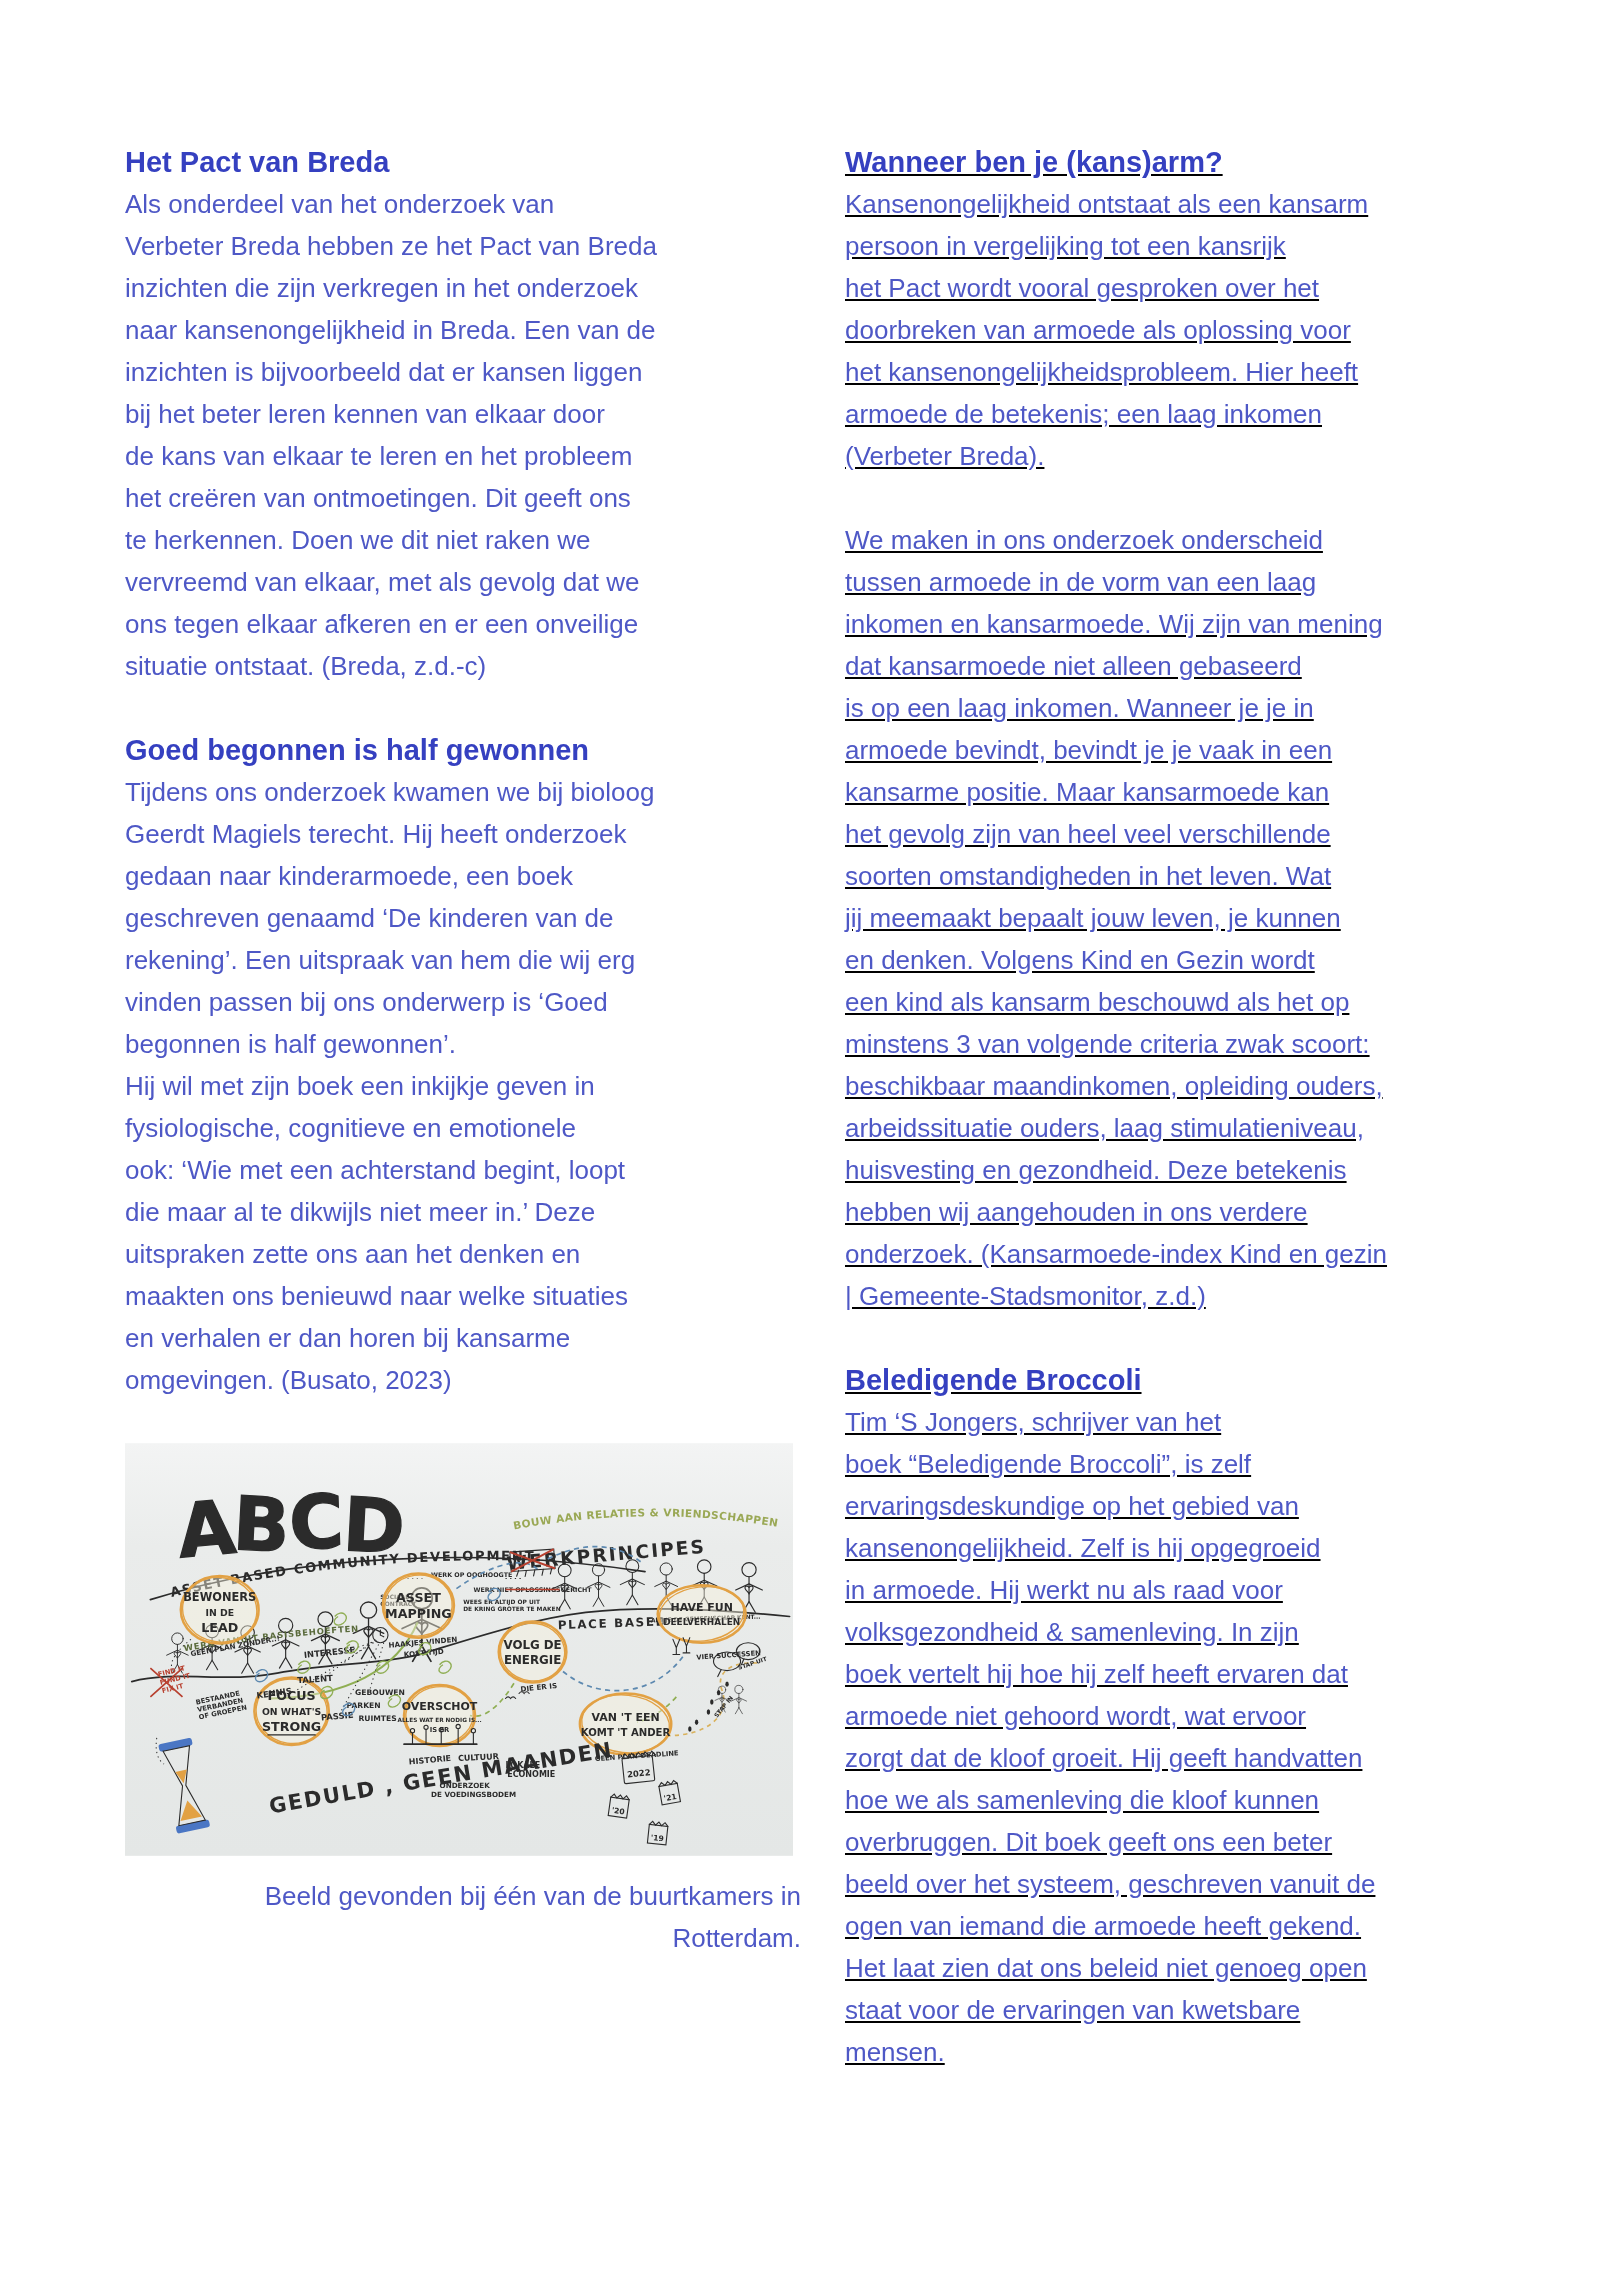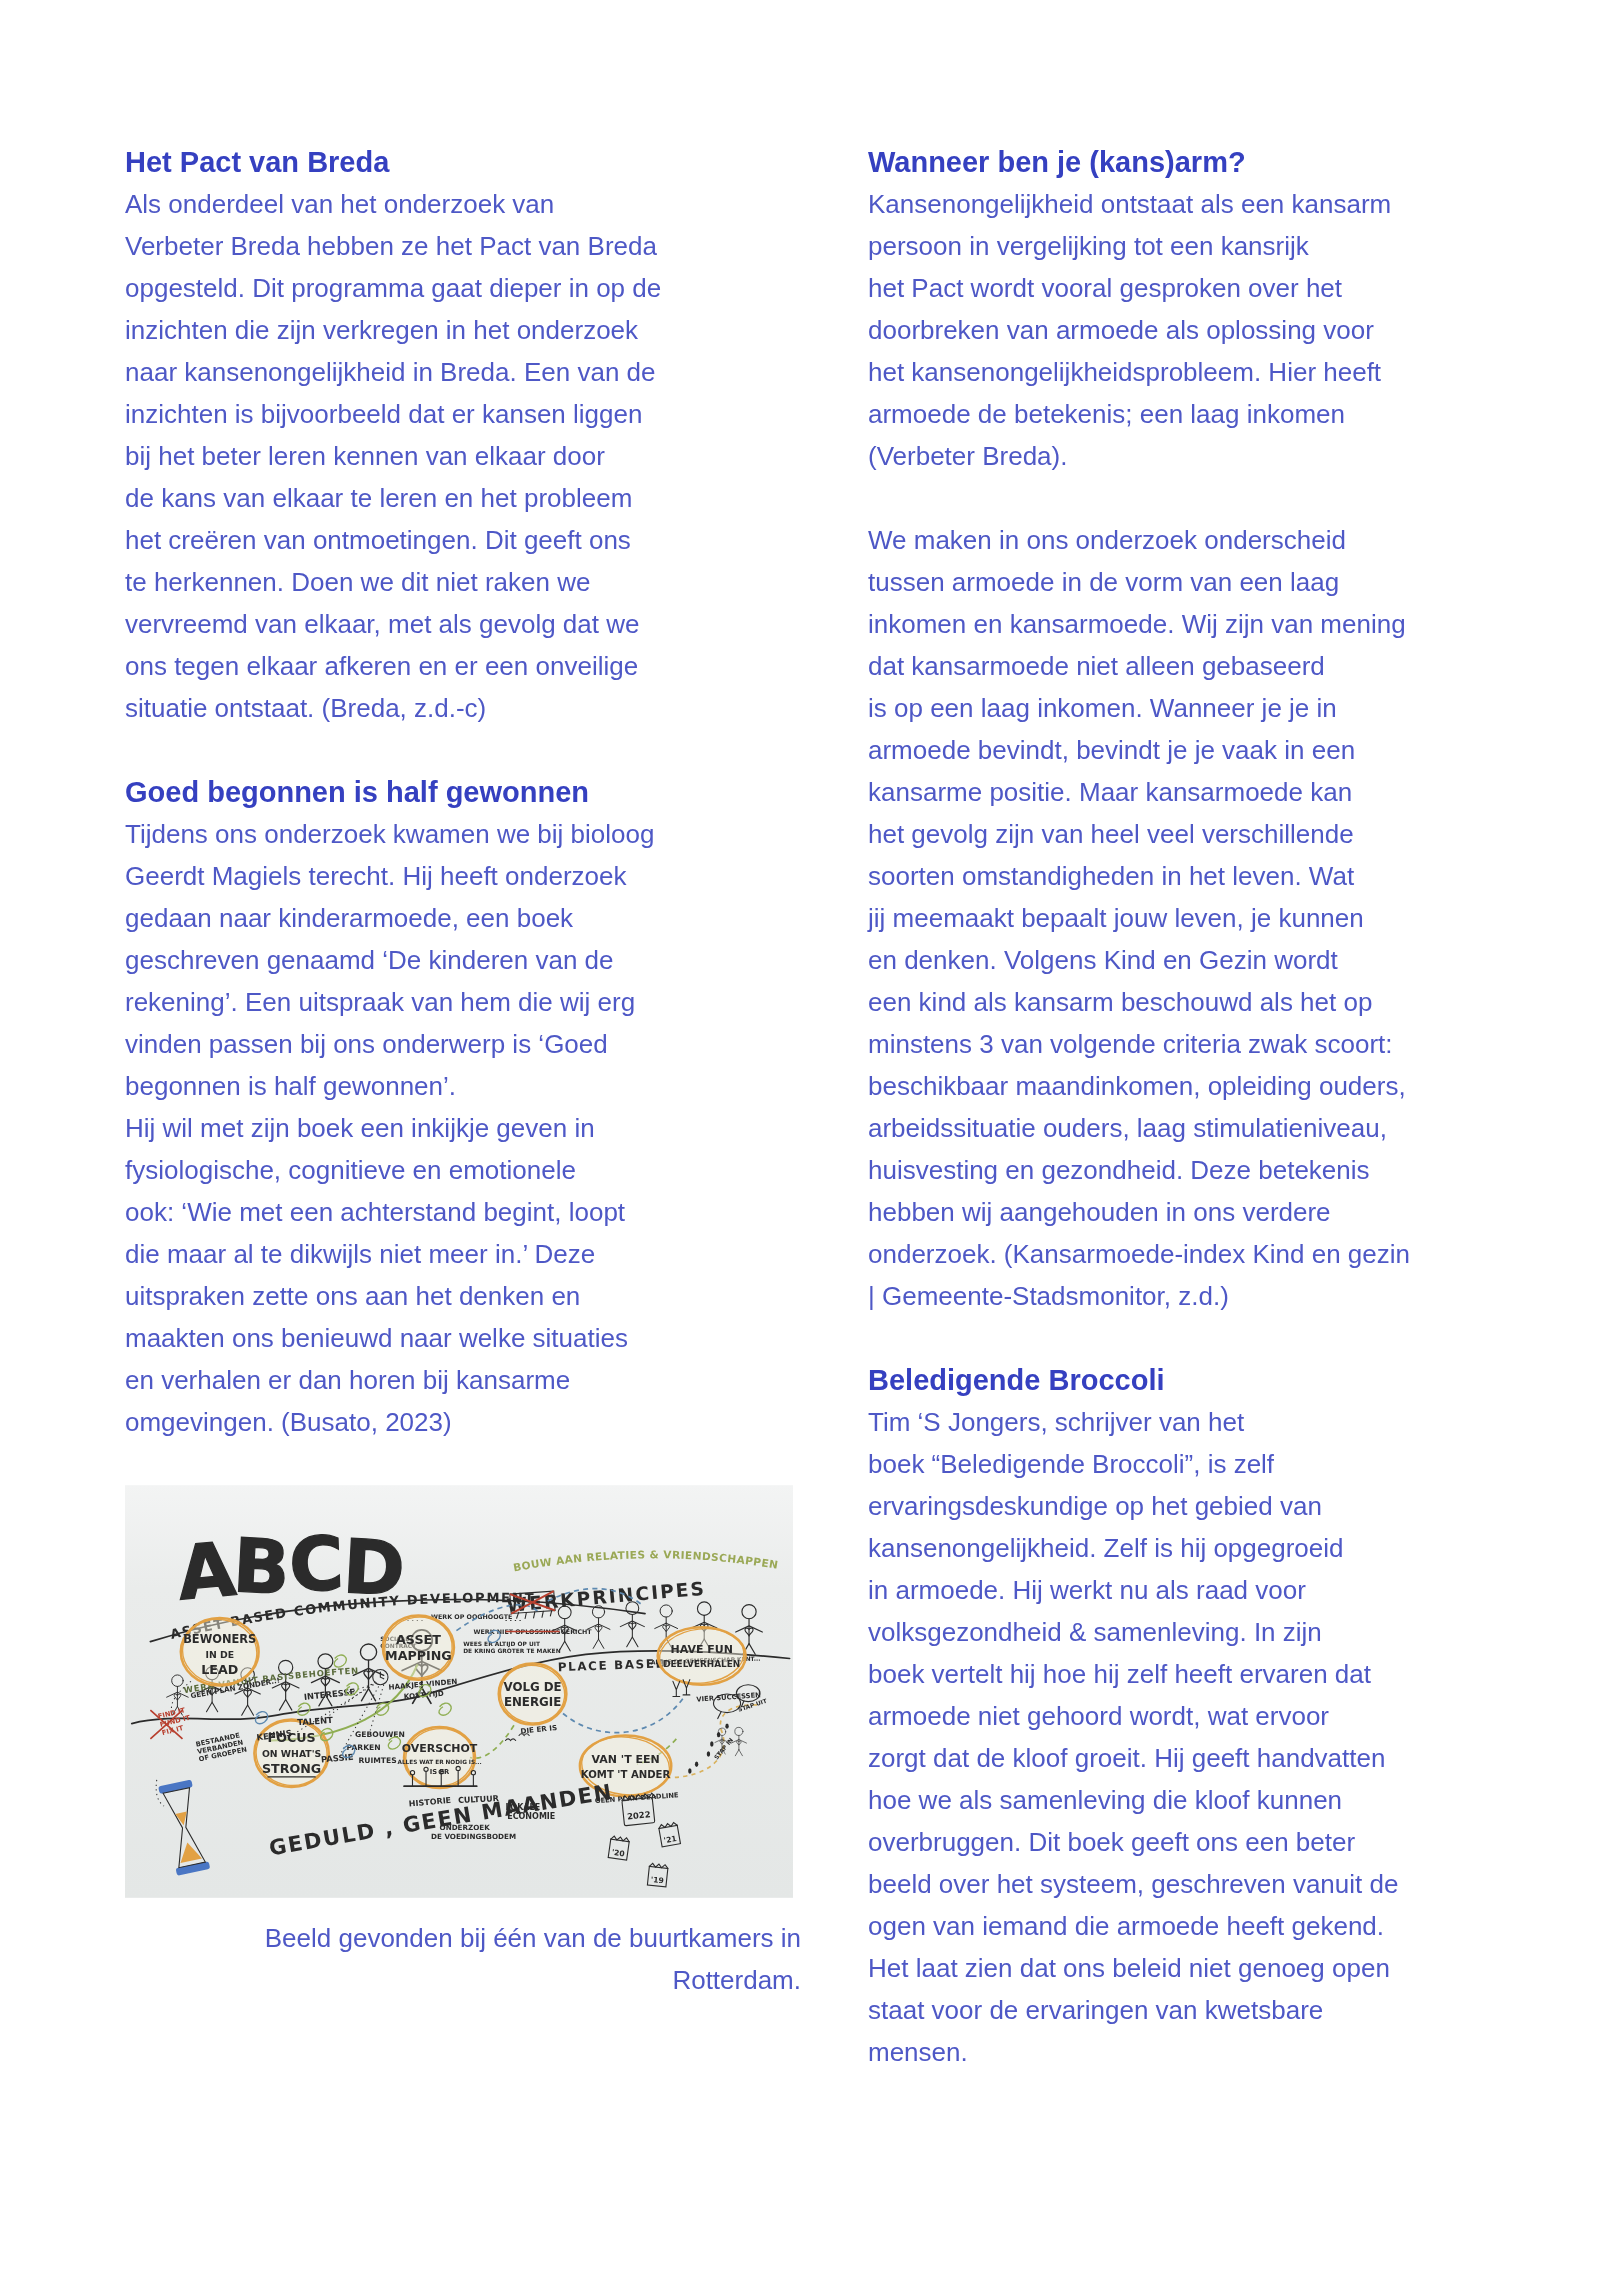--- a/index.html
+++ b/index.html
@@ -1,20 +1,20 @@
 <!DOCTYPE html>
 <html style="font-size:13.5px"><head>
 <meta charset="utf-8">
 <style>
   html,body{margin:0;padding:0;background:#ffffff;}
   .page{position:relative;width:1623px;height:2295px;background:#ffffff;
         font-family:"Liberation Sans",sans-serif;overflow:hidden;}
   .col{position:absolute;top:118px;margin-top:23px;}
   .col-left{left:125px;width:676px;}
-  .col-right{left:868px;width:693px;}
+  .col-right{left:845px;width:693px;text-decoration:underline;}
   .heading{margin:0;font-size:29px;line-height:42px;font-weight:700;color:#3540c0;}
   .para{margin:0 0 42px 0;}
   .line{font-size:26px;line-height:42px;color:#4e58c6;white-space:nowrap;font-weight:400;}
   figure.photo{margin:0;width:668px;height:413px;}
   .caption{margin-top:18.6px;margin-bottom:0;text-align:right;}
   
   .sk{font-family:"DejaVu Sans",sans-serif;fill:#2b2b2b;font-weight:700;}
   .ink{stroke:#2b2b2b;fill:none;stroke-width:2;stroke-linecap:round;}
   .thin{stroke-width:1.3;}
   .ncirc{stroke:#e2a144;fill:#f7f1dd;fill-opacity:.45;stroke-width:3;}
@@ -34,21 +34,20 @@
 </head>
 <body>
 
 <div class="page">
 
   <div class="col col-left">
     <h3 class="heading">Het Pact van Breda</h3>
     <div class="para">
         <div class="line">Als onderdeel van het onderzoek van</div>
         <div class="line">Verbeter Breda hebben ze het Pact van Breda</div>
-        <div class="line">opgesteld. Dit programma gaat dieper in op de</div>
         <div class="line">inzichten die zijn verkregen in het onderzoek</div>
         <div class="line">naar kansenongelijkheid in Breda. Een van de</div>
         <div class="line">inzichten is bijvoorbeeld dat er kansen liggen</div>
         <div class="line">bij het beter leren kennen van elkaar door</div>
         <div class="line">de kans van elkaar te leren en het probleem</div>
         <div class="line">het creëren van ontmoetingen. Dit geeft ons</div>
         <div class="line">te herkennen. Doen we dit niet raken we</div>
         <div class="line">vervreemd van elkaar, met als gevolg dat we</div>
         <div class="line">ons tegen elkaar afkeren en er een onveilige</div>
         <div class="line">situatie ontstaat. (Breda, z.d.-c)</div>

